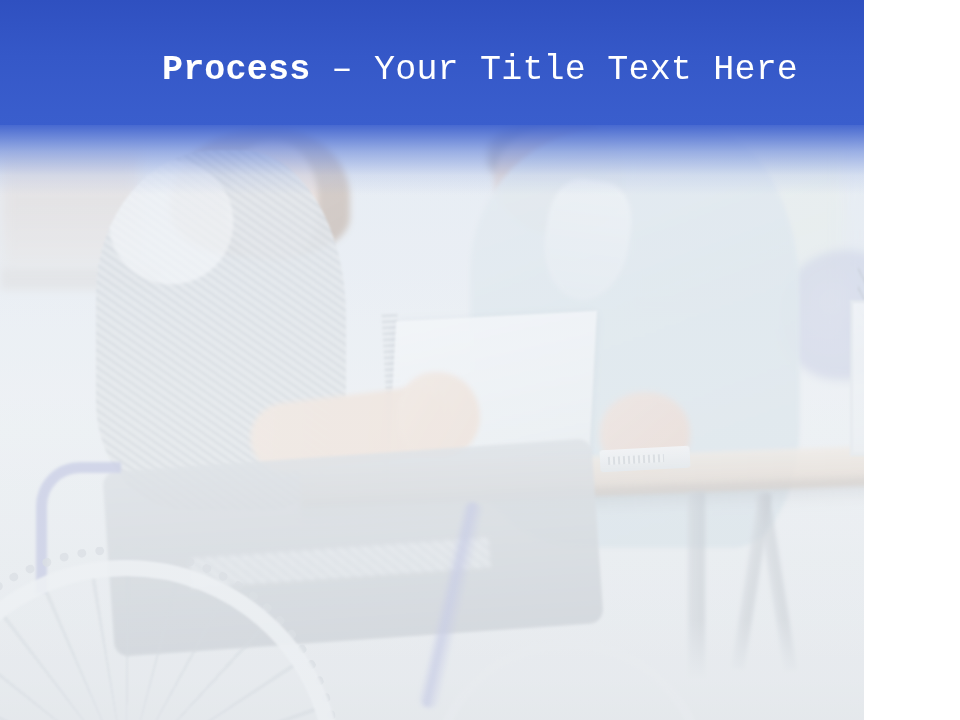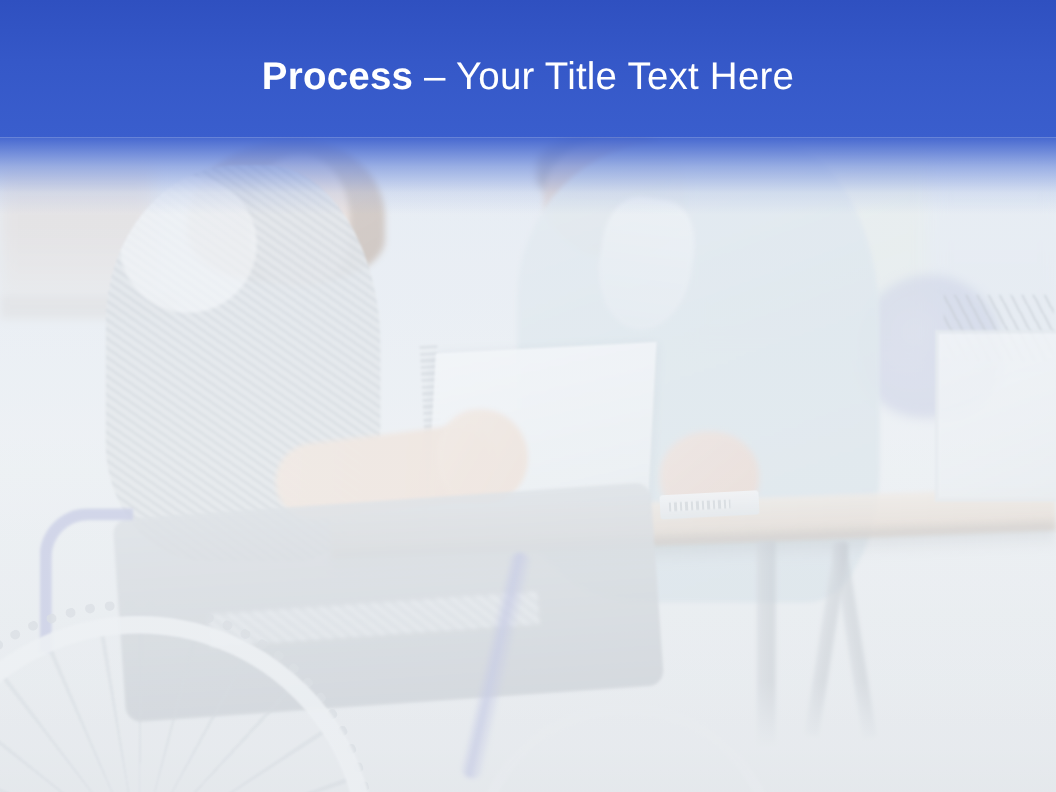--- a/index.html
+++ b/index.html
@@ -3,24 +3,24 @@
 <meta charset="utf-8">
 <title>Process Slide</title>
 <style>
   html, body {
     margin: 0;
     padding: 0;
     background: #ffffff;
   }
   #slide {
     position: relative;
-    width: 960px;
+    width: 864px;
     height: 720px;
     overflow: hidden;
-    font-family: Liberation Sans, sans-serif;
+    font-family: Liberation Mono, monospace;
     background: #eef1f5;
   }
 
   
   .photo {
     position: absolute;
     inset: 0;
     overflow: hidden;
   }
   

